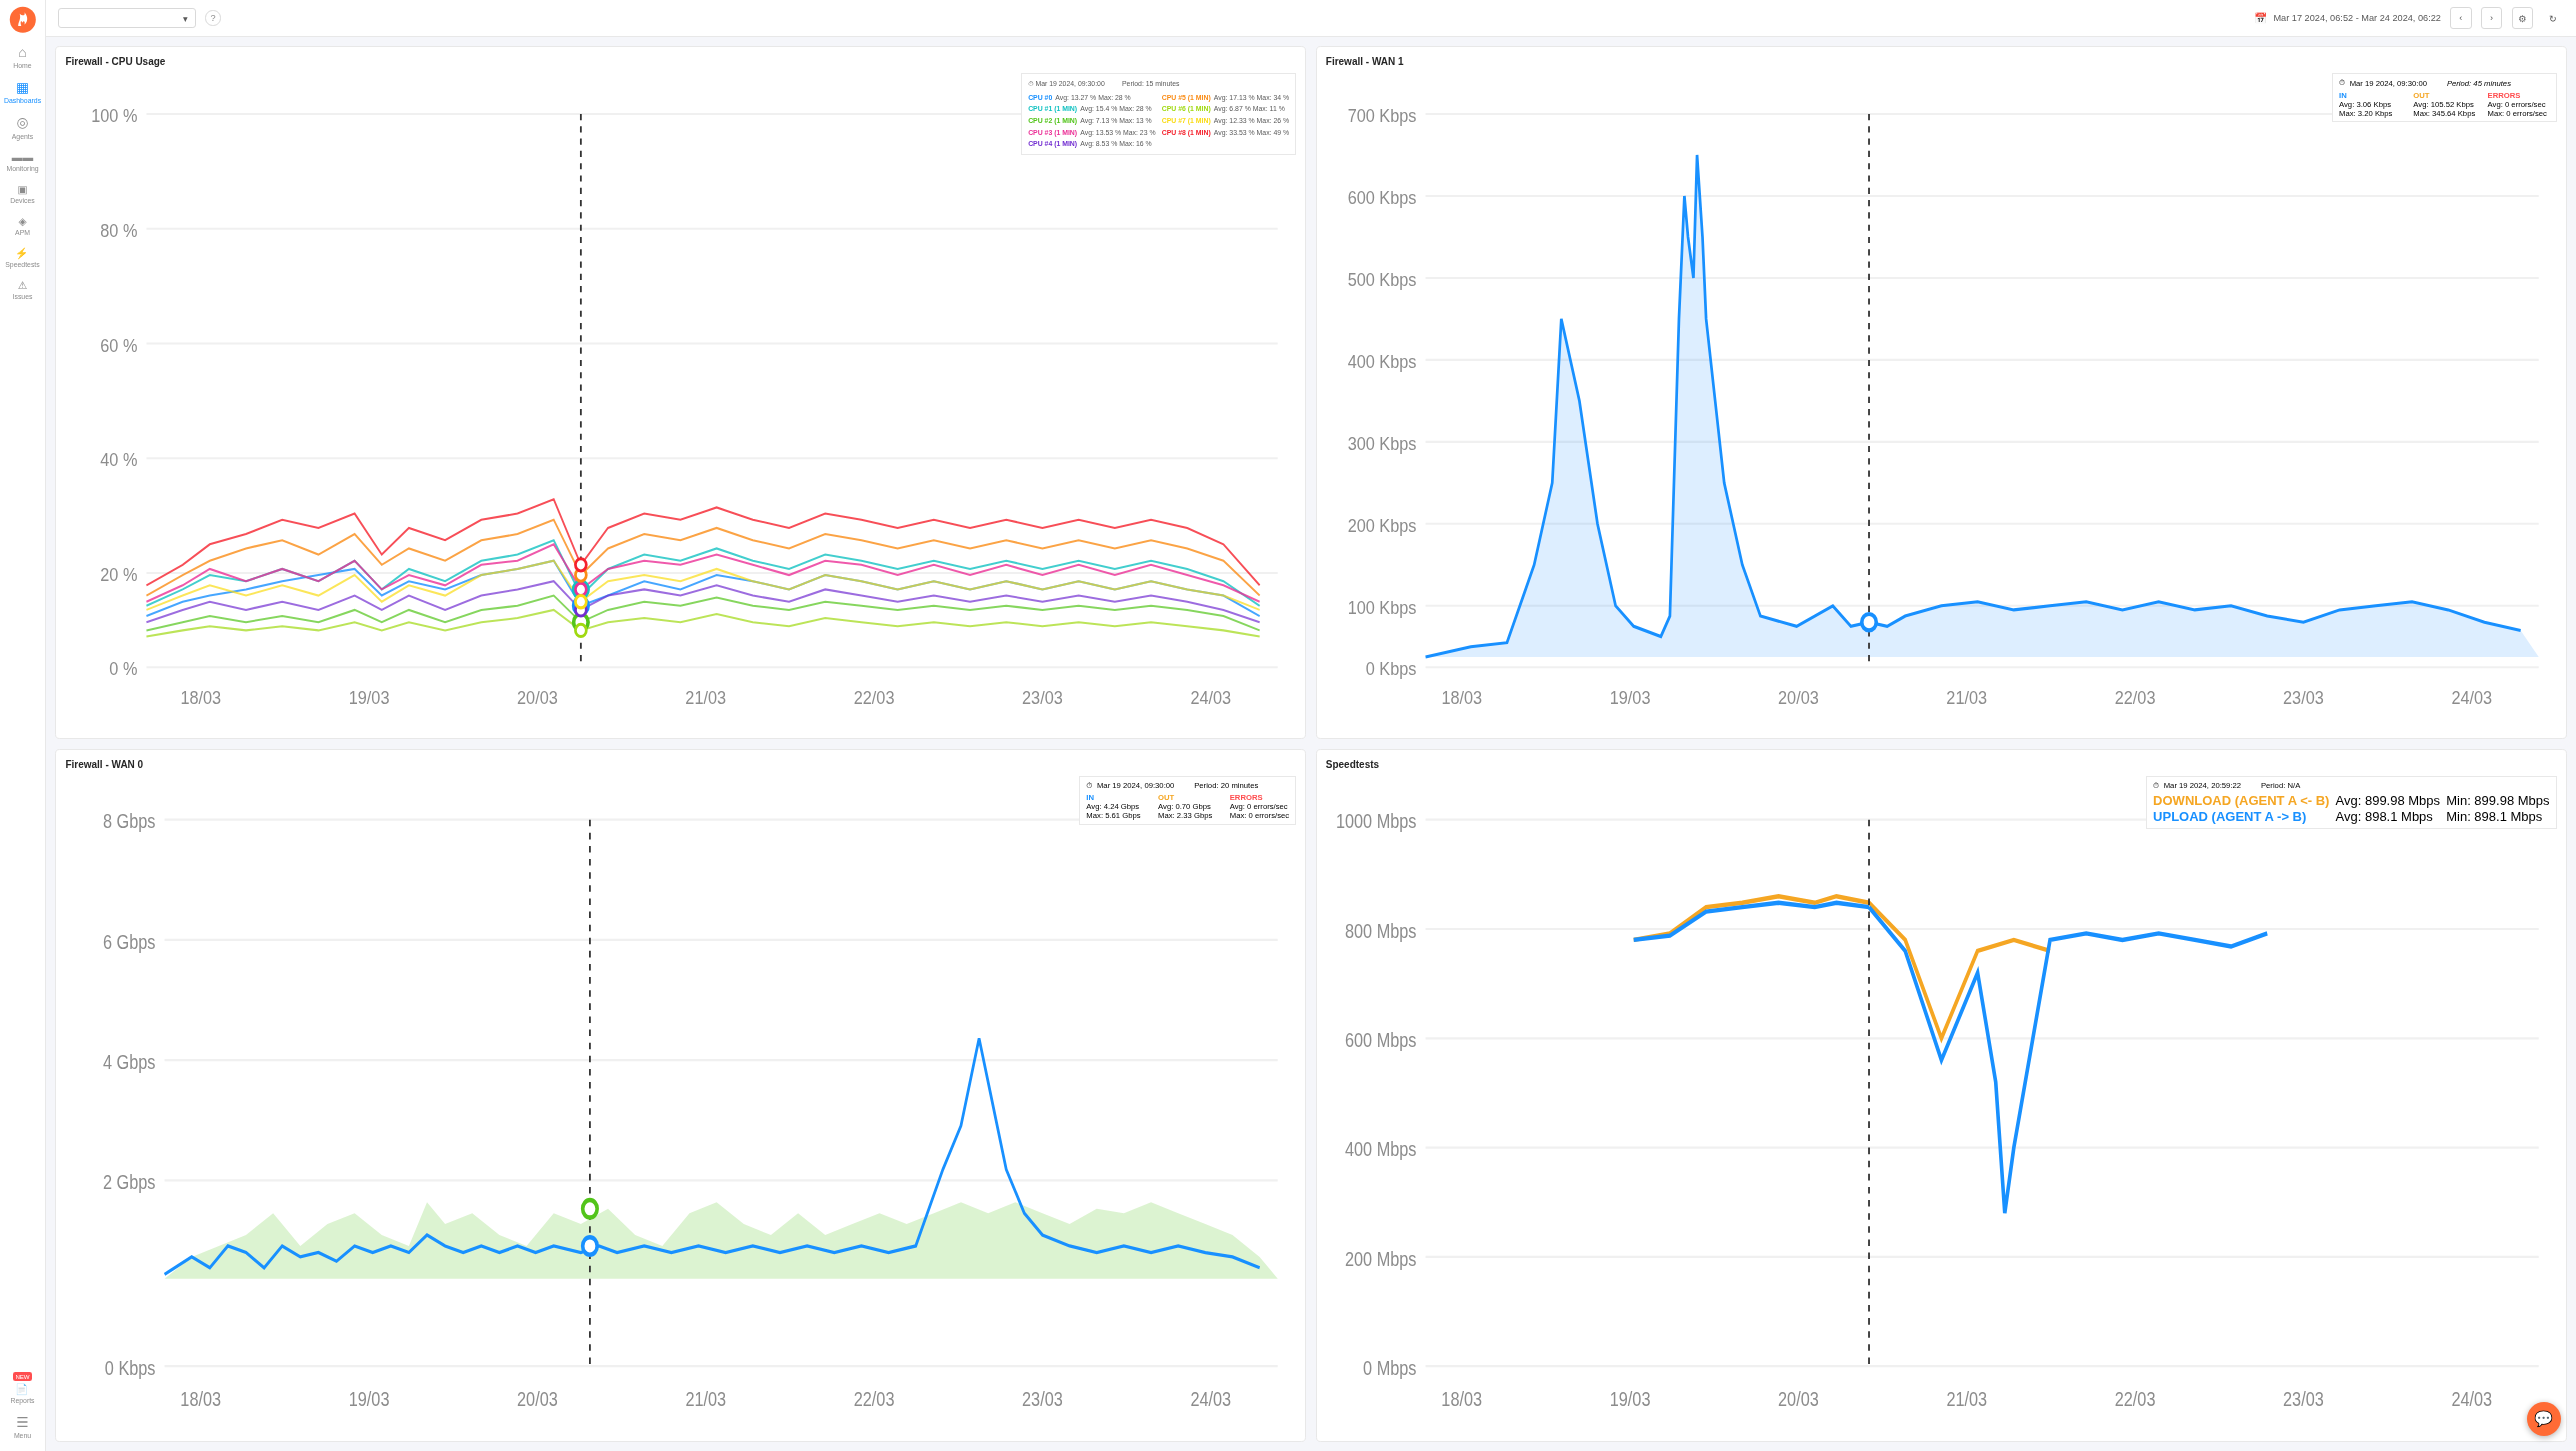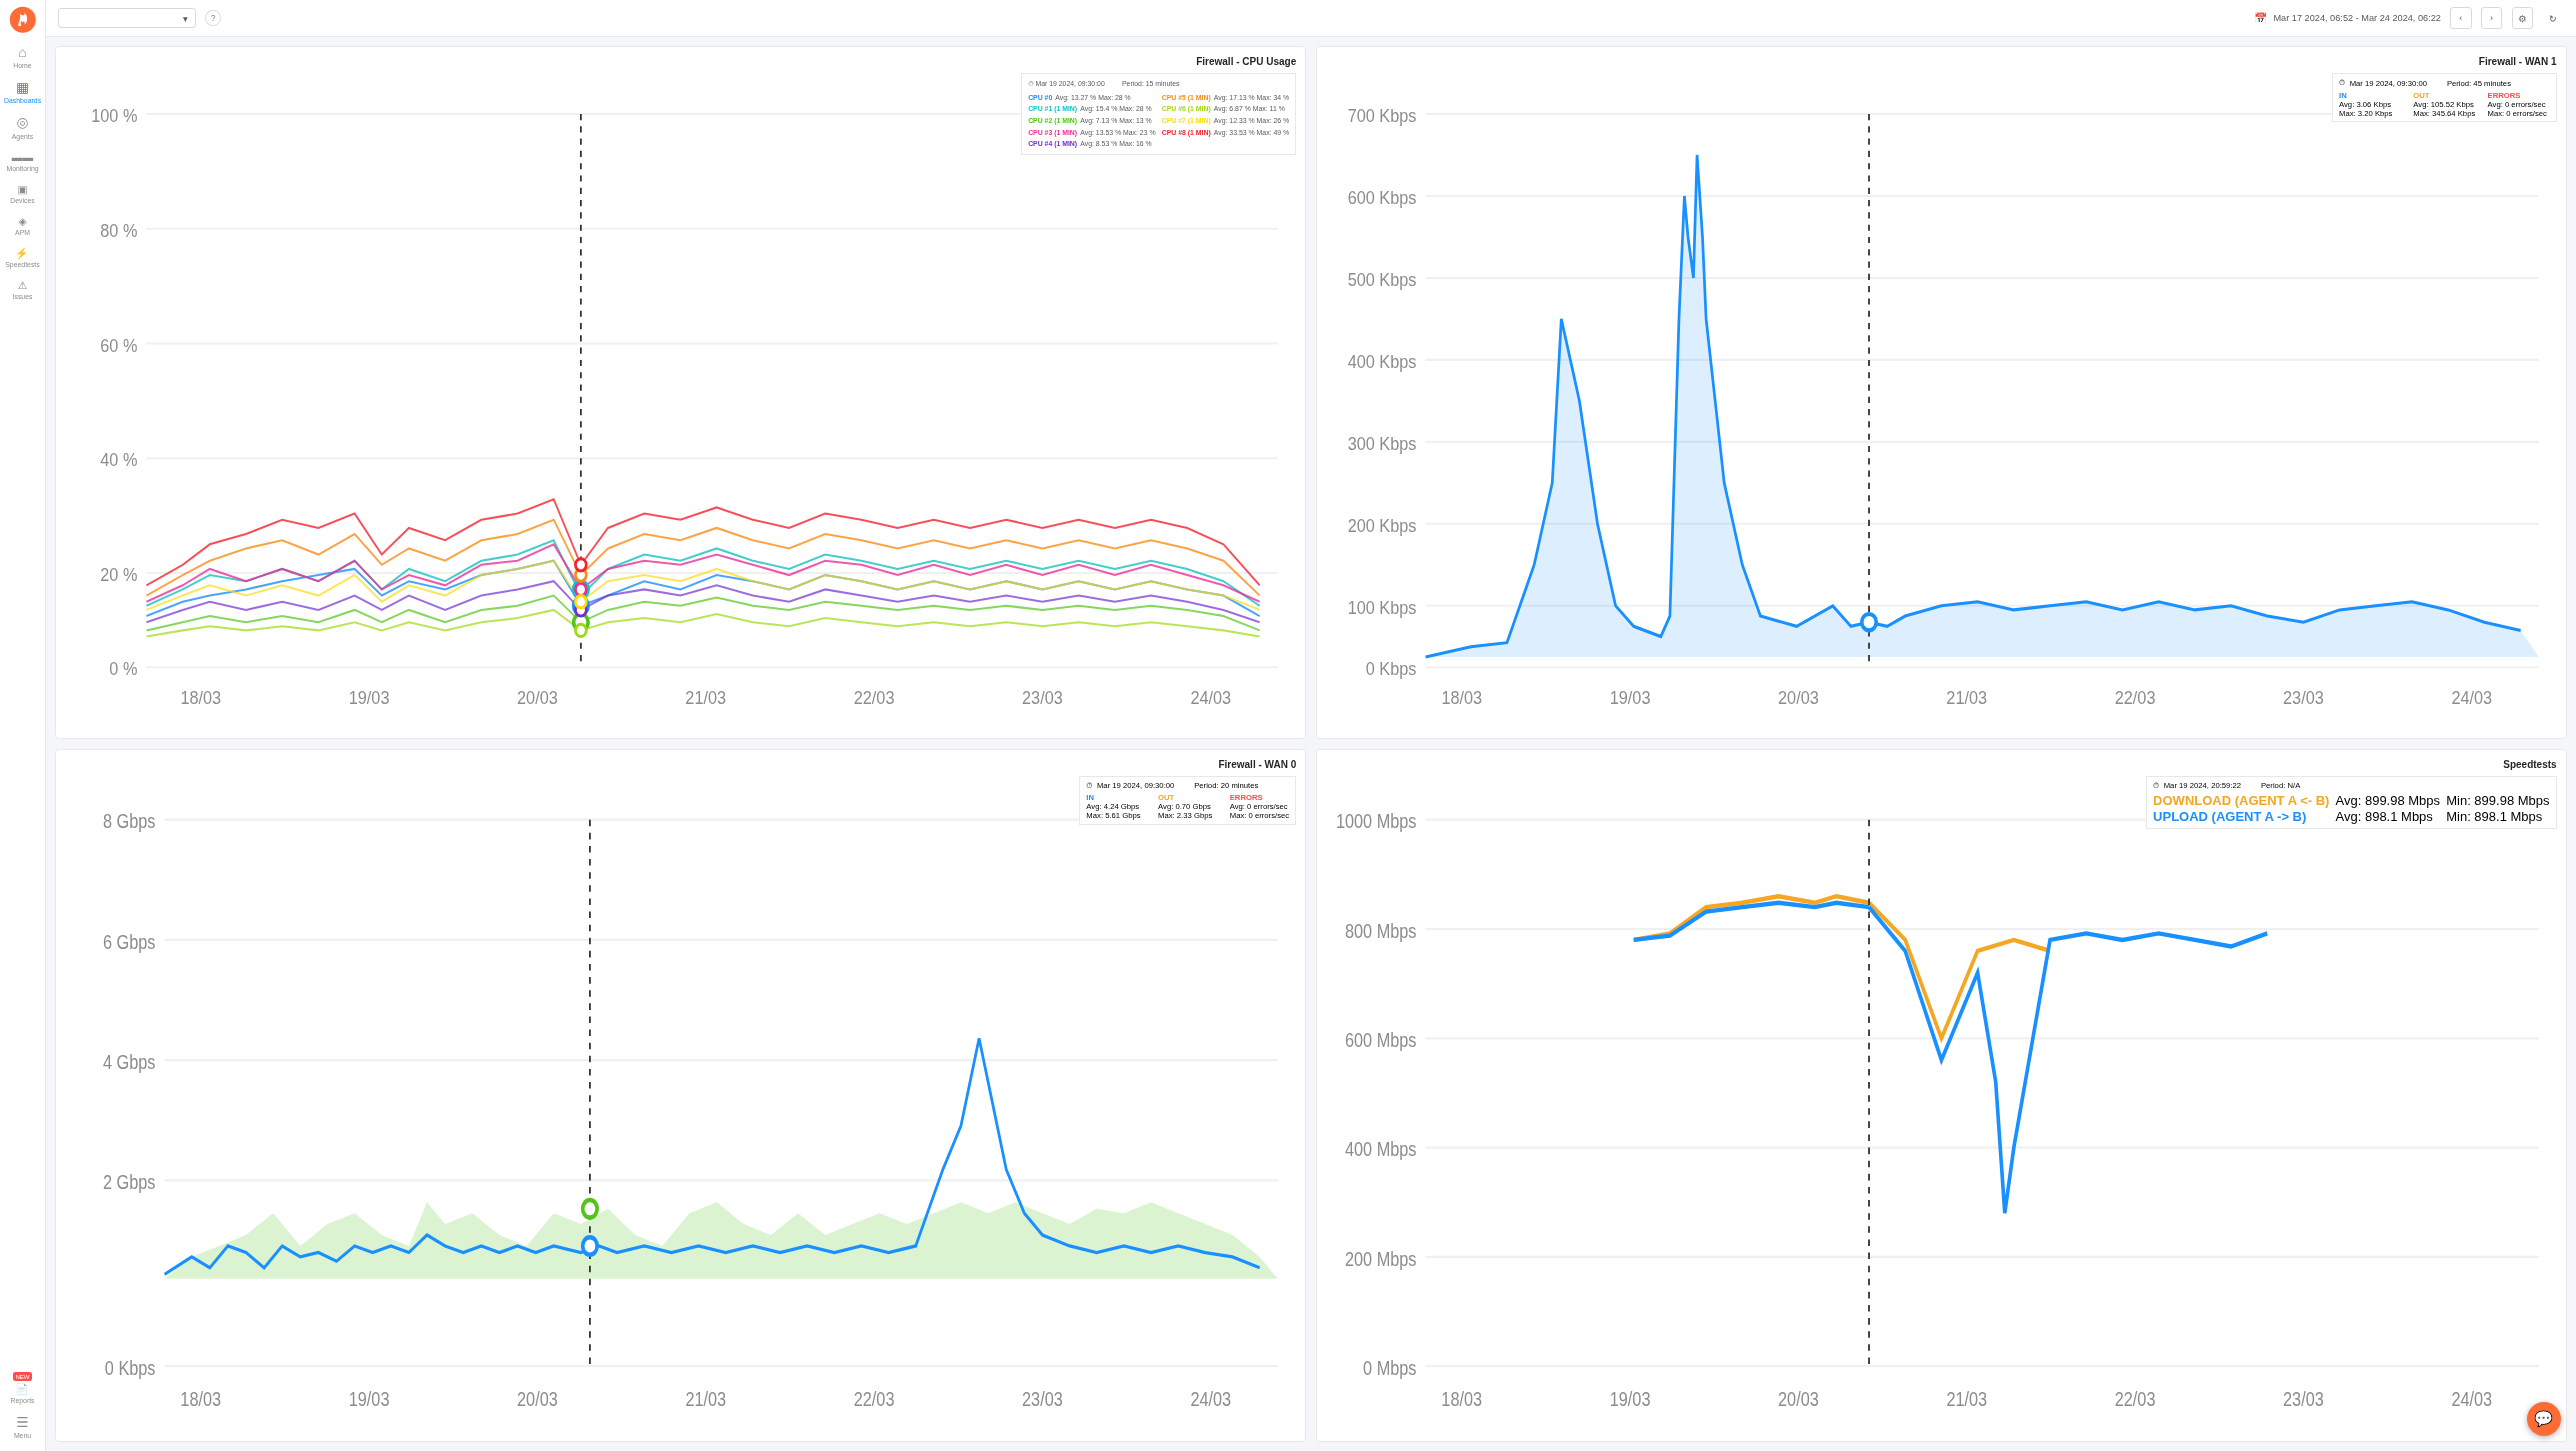--- a/index.html
+++ b/index.html
@@ -160,21 +160,20 @@
       display: flex;
       flex-direction: column;
       overflow: hidden;
     }
 
     .chart-title {
       font-size: 10px;
       font-weight: 600;
       color: #262626;
       margin-bottom: 6.1px;
-      text-align: right;
     }
 
     .chart-area {
       flex: 1;
       position: relative;
       overflow: hidden;
     }
 
     
     svg {
@@ -435,21 +434,21 @@
           <text x="447" y="308" class="axis-label" text-anchor="middle">22/03</text>
           <text x="540" y="308" class="axis-label" text-anchor="middle">23/03</text>
           <text x="633" y="308" class="axis-label" text-anchor="middle">24/03</text>
         </svg>
 
         
         <div style="position:absolute;top:0;right:0;background:rgba(255,255,255,0.95);border:0.8px solid #e8e8e8;padding:3.8px 6.1px;font-size:7.7px;">
           <div style="display:flex;align-items:center;gap:4.6px;margin-bottom:2.3px;">
             <span>⏱</span>
             <span>Mar 19 2024, 09:30:00</span>
-            <span style="margin-left:15.3px;">Period: 45 minutes</span>
+            <span style="margin-left:15.3px;font-style:italic;">Period: 45 minutes</span>
           </div>
           <div style="display:grid;grid-template-columns:1fr 1fr 1fr;gap:0 12.3px;">
             <div style="font-weight:700;color:#1890ff;">IN</div>
             <div style="font-weight:700;color:#f5a623;">OUT</div>
             <div style="font-weight:700;color:#ff4d4f;">ERRORS</div>
             <div>Avg: 3.06 Kbps</div>
             <div>Avg: 105.52 Kbps</div>
             <div>Avg: 0 errors/sec</div>
             <div>Max: 3.20 Kbps</div>
             <div>Max: 345.64 Kbps</div>

